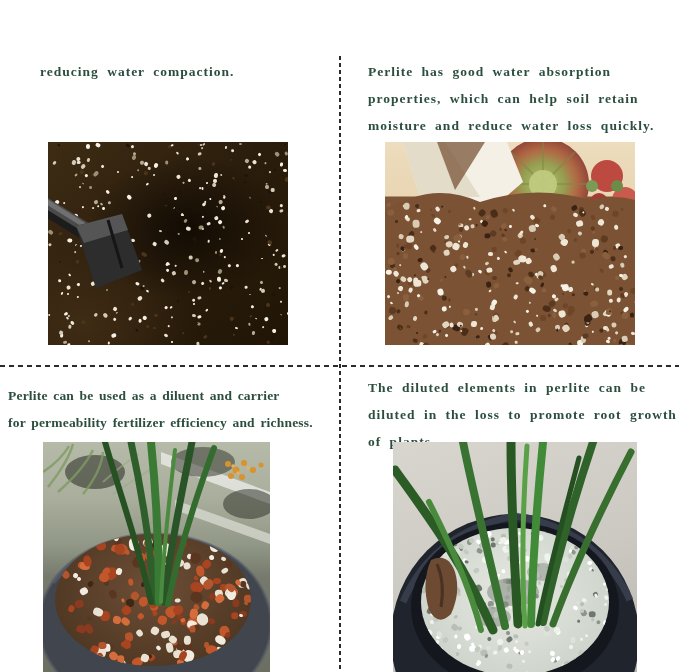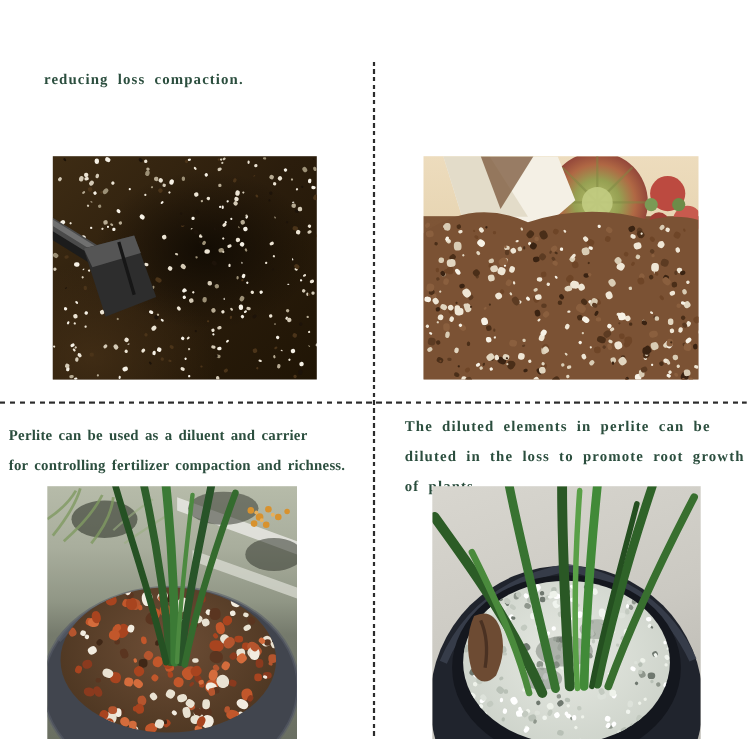--- a/index.html
+++ b/index.html
@@ -57,21 +57,21 @@
 </head>
 <body>
 
 <div class="page">
 
 
   <div class="vline"></div>
   <div class="hline"></div>
 
   <div class="caption cap-tl">
-    <div>reducing loss compaction.</div>
+    <div>reducing water compaction.</div>
   </div>
   <div class="photo p1" title="Dark potting soil mixed with small white perlite particles and a black trowel">
     <div class="speckles sp-full" id="sp1">
         <i style="left: 127.187px; top: 123.448px; width: 3.03476px; height: 3.19893px; background: rgb(29, 19, 9); transform: rotate(96.844deg);"></i>
         <i style="left: 127.321px; top: 123.371px; width: 1.74008px; height: 1.68822px; background: rgb(236, 228, 212); transform: rotate(151.834deg);"></i>
         <i style="left: 160.85px; top: 138.35px; width: 2.75993px; height: 2.19825px; background: rgb(212, 202, 182); transform: rotate(49.6991deg);"></i>
         <i style="left: 90.4712px; top: 118.249px; width: 2.68775px; height: 2.08701px; background: rgb(156, 144, 118); transform: rotate(103.777deg);"></i>
         <i style="left: 202.62px; top: 163.493px; width: 2.75525px; height: 3.19963px; background: rgb(246, 241, 230); transform: rotate(112.159deg);"></i>
         <i style="left: 13.496px; top: 150.405px; width: 2.25504px; height: 2.90134px; background: rgb(246, 241, 230); transform: rotate(26.376deg);"></i>
         <i style="left: 83.3314px; top: 112.35px; width: 3.73065px; height: 3.90228px; background: rgb(29, 19, 9); transform: rotate(25.7793deg);"></i>
@@ -372,20 +372,25 @@
     <svg class="lyr top" width="240" height="203" viewBox="0 0 240 203">
       <path d="M-12,58 L40,90" stroke="#4a4a4a" stroke-width="16" stroke-linecap="round"></path>
       <path d="M-12,53 L36,83" stroke="#707070" stroke-width="5" stroke-linecap="round"></path>
       <path d="M-12,65 L40,97" stroke="#1c1c1c" stroke-width="7" stroke-linecap="round"></path>
       <polygon points="28,84 74,72 94,128 48,146" fill="#2d2d2d"></polygon>
       <polygon points="28,84 74,72 80,88 36,101" fill="#555555"></polygon>
       <path d="M60,78 L74,126" stroke="#161616" stroke-width="3"></path>
     </svg>
   </div>
 
+  <div class="caption cap-tr">
+    <div>Perlite has good water absorption</div>
+    <div>properties, which can help soil retain</div>
+    <div>moisture and reduce water loss quickly.</div>
+  </div>
   <div class="photo p2" title="Brown soil with white perlite chunks, a white scoop and red succulents">
     <svg class="lyr base" width="250" height="203" viewBox="0 0 250 203">
       <defs>
         <radialGradient id="ros">
           <stop offset="0%" stop-color="#b8c070"></stop>
             <stop offset="45%" stop-color="#96a052"></stop>
           <stop offset="75%" stop-color="#b06844"></stop>
             <stop offset="100%" stop-color="#93473a"></stop>
         </radialGradient>
       </defs>
@@ -723,21 +728,21 @@
         <i style="left: 42.2575px; top: 135.707px; width: 2.39084px; height: 2.49693px; background: rgb(74, 46, 24); transform: rotate(45.1808deg);"></i>
         <i style="left: 234.286px; top: 131.974px; width: 4.1406px; height: 3.02457px; background: rgb(247, 242, 230); transform: rotate(10.6676deg);"></i>
         <i style="left: 59.6485px; top: 192.48px; width: 3.16745px; height: 3.15184px; background: rgb(247, 242, 230); transform: rotate(49.9597deg);"></i>
         <i style="left: 145.954px; top: 73.3099px; width: 3.53879px; height: 4.57288px; background: rgb(239, 230, 213); transform: rotate(135.8deg);"></i>
         <i style="left: 87.7839px; top: 65.0552px; width: 2.52447px; height: 2.03448px; background: rgb(226, 214, 192); transform: rotate(67.8462deg);"></i>
       </div>
   </div>
 
   <div class="caption cap-bl">
     <div>Perlite can be used as a diluent and carrier</div>
-    <div>for controlling fertilizer compaction and richness.</div>
+    <div>for permeability fertilizer efficiency and richness.</div>
   </div>
   <div class="photo p3" title="Gray pot filled with orange lava rock and white perlite around a green plant">
     <svg class="lyr base" width="227" height="230" viewBox="0 0 227 230">
       <polygon points="118,10 227,50 227,62 118,22" fill="#e8e8e3" opacity="0.85"></polygon>
       <polygon points="132,58 227,92 227,102 132,68" fill="#dedfd7" opacity="0.7"></polygon>
       <ellipse cx="52" cy="30" rx="30" ry="17" fill="#31352c" opacity="0.6"></ellipse>
       <ellipse cx="160" cy="20" rx="32" ry="15" fill="#383c33" opacity="0.55"></ellipse>
       <ellipse cx="206" cy="62" rx="26" ry="15" fill="#33372e" opacity="0.55"></ellipse>
       <g fill="#d8922e">
         <circle cx="185" cy="22" r="3"></circle>

